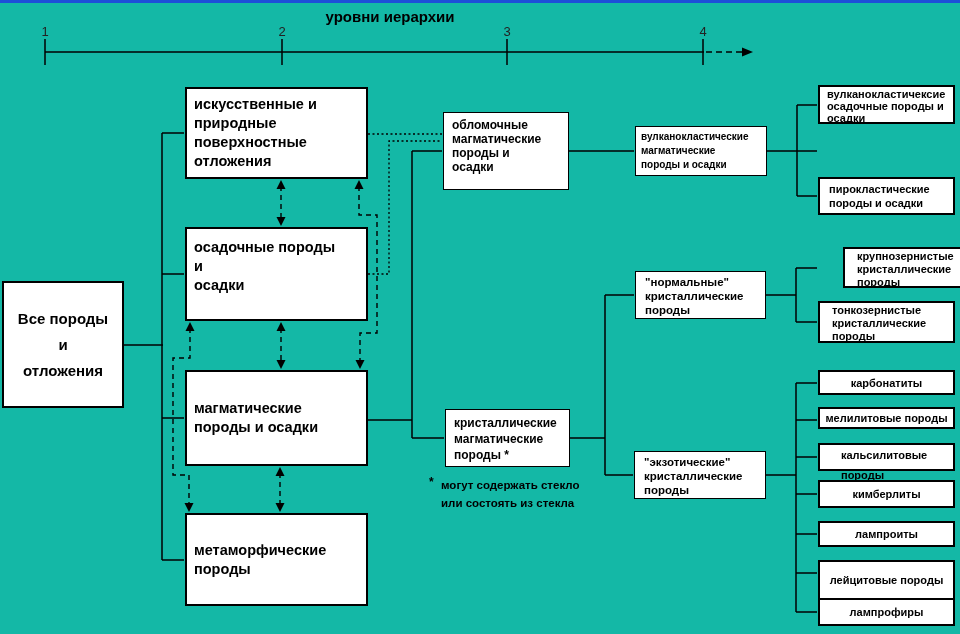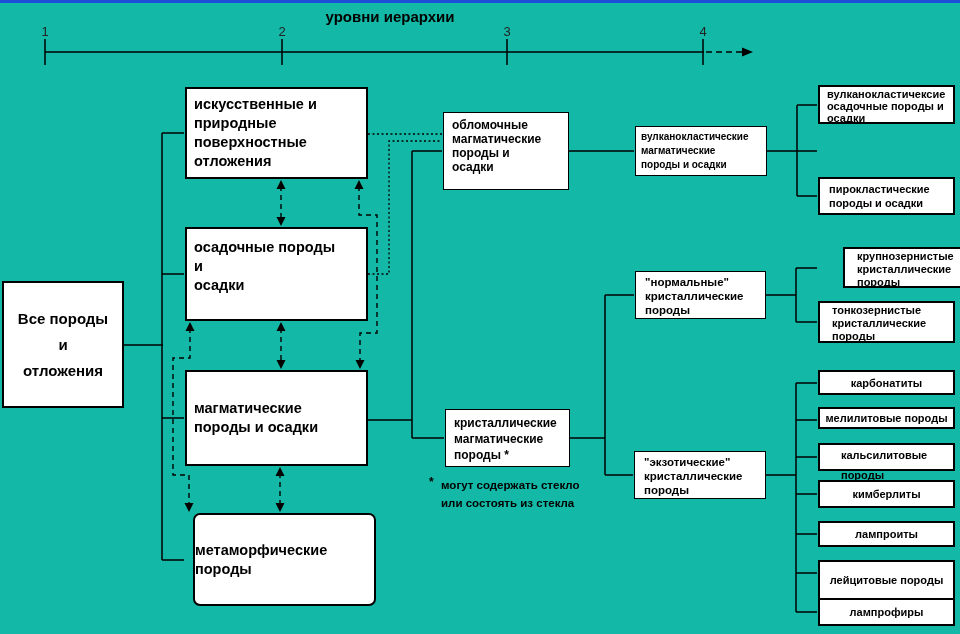--- a/index.html
+++ b/index.html
@@ -117,21 +117,21 @@
 
   <div class="box b2 lvl2" style="left:185px; top:84px; width:183px; height:92px; padding:6px 0 0 7px;">искусственные и
 природные
 поверхностные
 отложения</div>
   <div class="box b2 lvl2" style="left:185px; top:224px; width:183px; height:94px; padding:9px 0 18px 7px;">осадочные породы
 и
 осадки</div>
   <div class="box b2 lvl2 fl" style="left:185px; top:367px; width:183px; height:96px; padding-left:7px;">магматические
 породы и осадки</div>
-  <div class="box b2 lvl2 fl" style="left:193px; top:510px; width:183px; height:93px; border-radius:7px;">метаморфические
+  <div class="box b2 lvl2 fl" style="left:185px; top:510px; width:183px; height:93px; padding-left:7px;">метаморфические
 породы</div>
 
   <div class="box lvl3" style="left:443px; top:109px; width:126px; height:78px; padding:5px 0 0 8px; line-height:14px;">обломочные
 магматические
 породы и
 осадки</div>
   <div class="box lvl3" style="left:445px; top:406px; width:125px; height:58px; padding:5px 0 0 8px; line-height:16px;">кристаллические
 магматические
 породы *</div>
 

